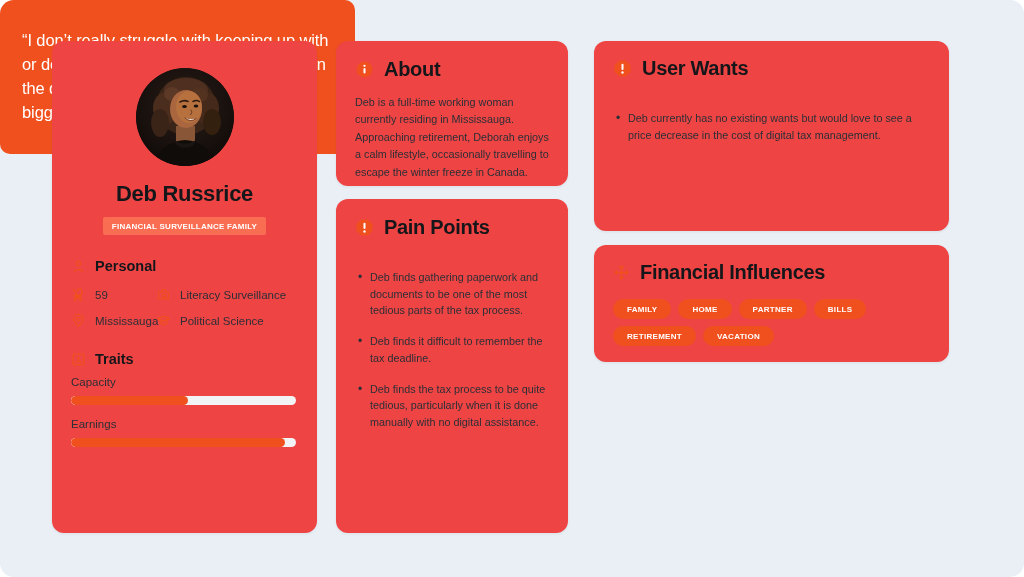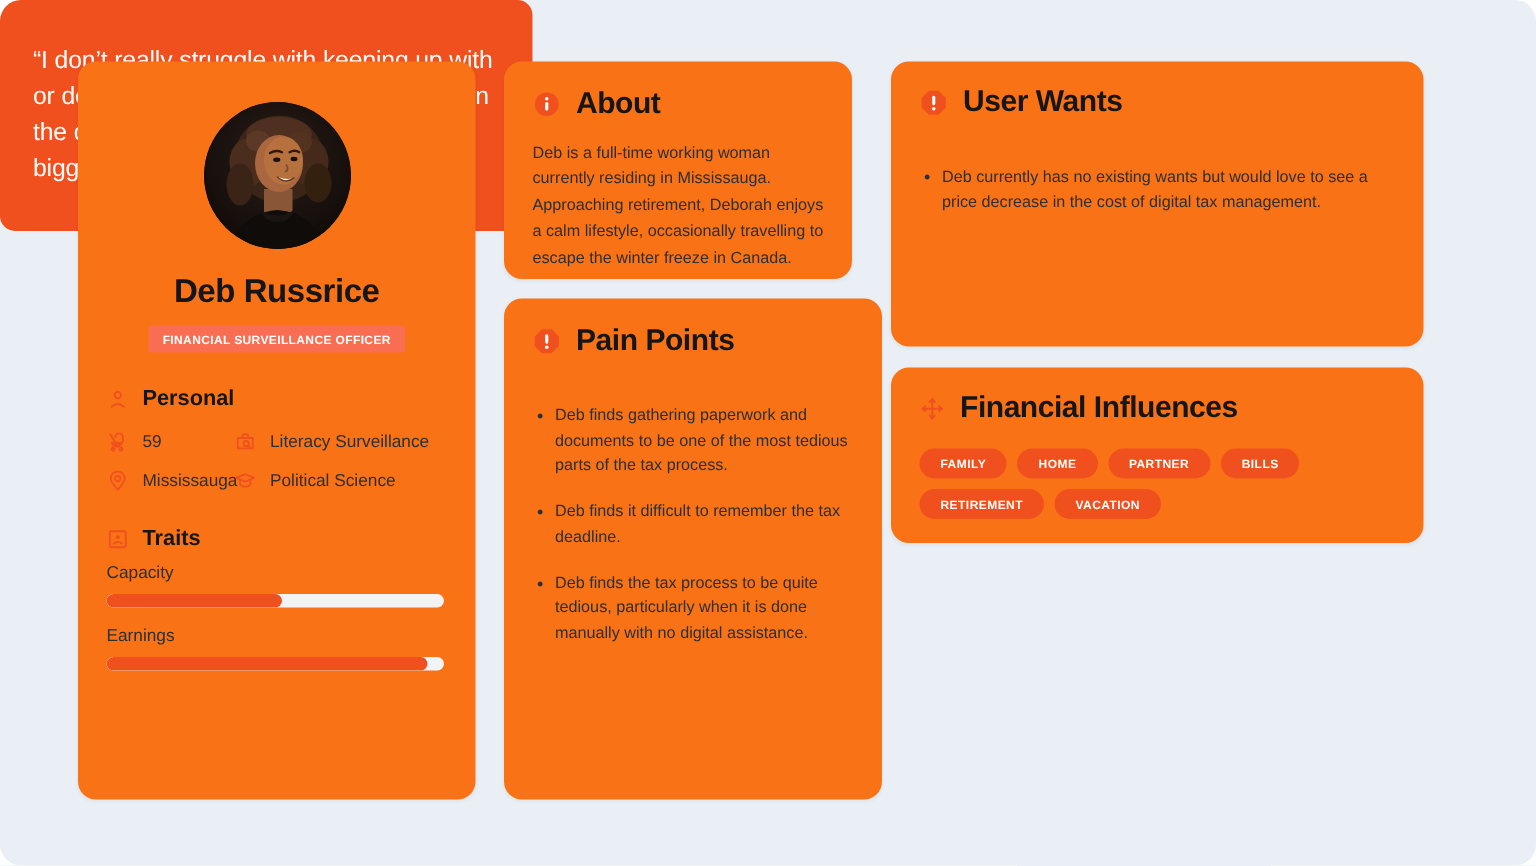--- a/index.html
+++ b/index.html
@@ -20,21 +20,21 @@
     position: relative;
     width: 1024px;
     height: 577px;
     background: #e9eff4;
     border-radius: 14px;
     overflow: hidden;
   }
 
   .card {
     position: absolute;
-    background: #f97316;
+    background: #ef4444;
     border-radius: 12px;
     box-shadow: 0 1px 3px rgba(30,50,70,0.07);
   }
 
   
   #profile-card {
     left: 52px;
     top: 41px;
     width: 265px;
     height: 492px;
@@ -140,21 +140,21 @@
   #about-card {
     left: 336px;
     top: 41px;
     width: 232px;
     height: 145px;
     padding: 17px 19px 0 19px;
   }
   #pain-card {
     left: 336px;
     top: 199px;
-    width: 252px;
+    width: 232px;
     height: 334px;
     padding: 17px 19px 0 19px;
   }
 
   
   #wants-card {
     left: 594px;
     top: 41px;
     width: 355px;
     height: 190px;
@@ -300,21 +300,21 @@
             <ellipse cx="24" cy="55" rx="9" ry="14" fill="#3a2317"></ellipse>
             <ellipse cx="76" cy="54" rx="9" ry="13" fill="#34200f"></ellipse>
           </g>
         </svg>
       </div>
     </div>
 
     <div class="person-name">Deb Russrice</div>
 
     <div class="job-badge-row">
-      <div class="job-badge">FINANCIAL SURVEILLANCE OFFICER</div>
+      <div class="job-badge">FINANCIAL SURVEILLANCE FAMILY</div>
     </div>
 
     <div class="section-head">
       <span class="icon">
         <svg width="15" height="15" viewBox="0 0 24 24" fill="none" stroke="#f0501e" stroke-width="2" stroke-linecap="round">
           <circle cx="12" cy="7" r="3.4"></circle>
           <path d="M5.5 19.5 q6.5 -6 13 0"></path>
         </svg>
       </span>
       <span class="label">Personal</span>

